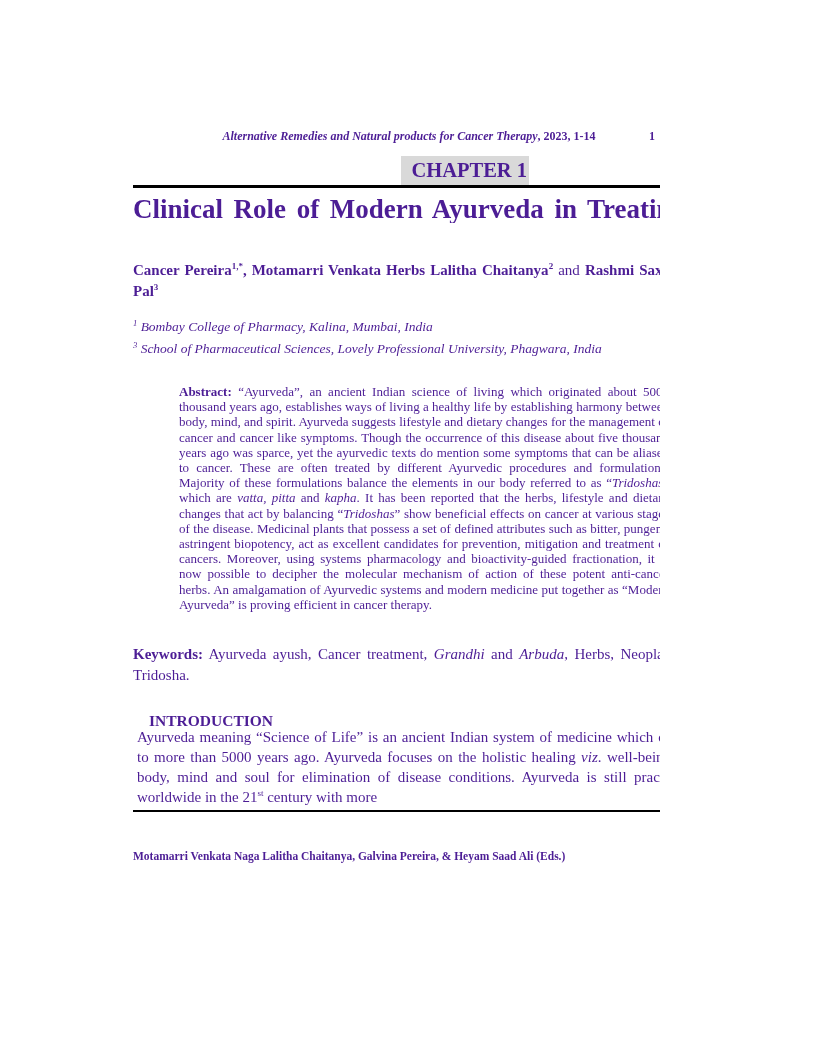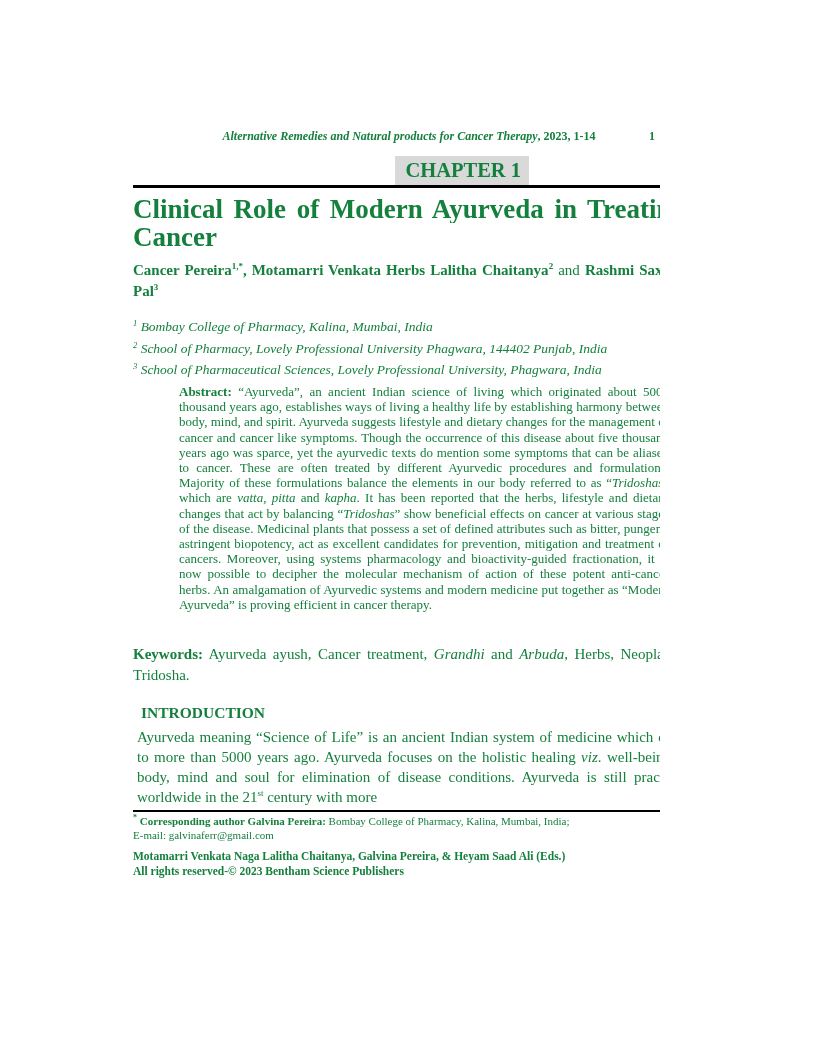--- a/index.html
+++ b/index.html
@@ -1,21 +1,21 @@
 <!DOCTYPE html>
 <html><head>
 <meta charset="utf-8">
 <style>
   html, body { margin: 0; padding: 0; background: #ffffff; }
   .page {
     position: relative;
     width: 660px;
     height: 1056px;
     background: #ffffff;
-    color: #15803d;
+    color: #4c1d95;
     font-family: "Liberation Serif", serif;
     overflow: hidden;
   }
   .abs { position: absolute; left: 133px; width: 552px; }
 
   
   .header {
     top: 129px;
     text-align: center;
     font-size: 12px;
@@ -27,21 +27,21 @@
 
   
   .chapter-badge {
     position: absolute;
     right: 131px;
     top: 156px;
     background: #d9d9d9;
     font-size: 20.5px;
     font-weight: bold;
     line-height: 24px;
-    padding: 2px 8px 6px 10px;
+    padding: 2px 2px 6px 10px;
   }
   .chapter-rule { top: 185px; height: 3px; background: #000; }
   .footnote-rule { top: 810px; height: 2px; background: #000; }
 
   
   .title { top: 195px; margin: 0; font-size: 27px; font-weight: bold; line-height: 28px; }
   .t-line { display: block; }
   .fill-justify { text-align: justify; height: 28px; overflow: hidden; }
   .fill-justify::after { content: ""; display: inline-block; width: 100%; }
 
@@ -64,21 +64,21 @@
     text-align: justify;
   }
   .abstract { position: absolute; }
   .b { font-weight: bold; }
   .i { font-style: italic; }
 
   
   .keywords { top: 644px; margin: 0; font-size: 15px; line-height: 20.5px; text-align: justify; }
 
   
-  .intro-heading { top: 696px; margin: 8px; font-size: 15.5px; font-weight: bold; line-height: 18px; }
+  .intro-heading { top: 696px; margin: 16px; font-size: 15.5px; font-weight: bold; line-height: 18px; }
   .intro-para { top: 723px; margin: 4px; font-size: 15px; line-height: 20px; text-align: justify; }
   .intro-para sup { font-size: 9px; line-height: 0; vertical-align: super; }
 
   
   .footnote { top: 815px; font-size: 11px; line-height: 13.5px; }
   .footnote sup { font-size: 8px; line-height: 0; vertical-align: super; font-weight: bold; }
 
   
   .footer { top: 849px; text-align: left; font-size: 11.5px; font-weight: bold; line-height: 14.5px; }
 </style>
@@ -90,42 +90,35 @@
   <div class="abs header">
     <span><span class="it">Alternative Remedies and Natural products for Cancer Therapy</span><span>, 2023, 1-14</span></span>
     <span class="hdr-page">1</span>
   </div>
 
   <div class="chapter-badge" style="background: rgb(217, 217, 217);">CHAPTER 1</div>
   <div class="abs chapter-rule"></div>
 
   <h1 class="abs title">
     <span class="t-line fill-justify">Clinical Role of Modern Ayurveda in Treating</span>
-    <span class="t-line">Cancer</span>
   </h1>
 
   <div class="abs authors"><span>Cancer Pereira</span><sup>1,*</sup><span>, </span><span>Motamarri Venkata Herbs Lalitha Chaitanya</span><sup>2</sup><span class="conj"> and </span><span>Rashmi Saxena Pal</span><sup>3</sup></div>
 
   <div class="abs affils">
     <div><sup>1</sup><span> Bombay College of Pharmacy, Kalina, Mumbai, India</span></div>
-    <div><sup>2</sup><span> School of Pharmacy, Lovely Professional University Phagwara, 144402 Punjab, India</span></div>
     <div><sup>3</sup><span> School of Pharmaceutical Sciences, Lovely Professional University, Phagwara, India</span></div>
   </div>
 
   <div class="abstract"><span class="b">Abstract:</span><span> “Ayurveda”, an ancient Indian science of living which originated about 5000 thousand years ago, establishes ways of living a healthy life by establishing harmony between body, mind, and spirit. Ayurveda suggests lifestyle and dietary changes for the management of cancer and cancer like symptoms. Though the occurrence of this disease about five thousand years ago was sparce, yet the ayurvedic texts do mention some symptoms that can be aliased to cancer. These are often treated by different Ayurvedic procedures and formulations. Majority of these formulations balance the elements in our body referred to as “</span><span class="i">Tridoshas</span><span>” which are </span><span class="i">vatta, pitta</span><span> and </span><span class="i">kapha</span><span>. It has been reported that the herbs, lifestyle and dietary changes that act by balancing “</span><span class="i">Tridoshas</span><span>” show beneficial effects on cancer at various stages of the disease. Medicinal plants that possess a set of defined attributes such as bitter, pungent, astringent biopotency, act as excellent candidates for prevention, mitigation and treatment of cancers. Moreover, using systems pharmacology and bioactivity-guided fractionation, it is now possible to decipher the molecular mechanism of action of these potent anti-cancer herbs. An amalgamation of Ayurvedic systems and modern medicine put together as “Modern Ayurveda” is proving efficient in cancer therapy.</span></div>
 
   <p class="abs keywords"><span class="b">Keywords:</span><span> Ayurveda ayush, Cancer treatment, </span><span class="i">Grandhi</span><span> and </span><span class="i">Arbuda</span><span>, Herbs, Neoplasm, Tridosha.</span></p>
 
   <h2 class="abs intro-heading">INTRODUCTION</h2>
   <p class="abs intro-para"><span>Ayurveda meaning “Science of Life” is an ancient Indian system of medicine which dates to more than 5000 years ago. Ayurveda focuses on the holistic healing </span><span class="i">viz</span><span>. well-being of body, mind and soul for elimination of disease conditions. Ayurveda is still practiced worldwide in the 21</span><sup>st</sup><span> century with more</span></p>
 
   <div class="abs footnote-rule"></div>
-  <div class="abs footnote">
-    <div><sup>*</sup><span class="b"> Corresponding author Galvina Pereira:</span><span> Bombay College of Pharmacy, Kalina, Mumbai, India;</span></div>
-    <div>E-mail: galvinaferr@gmail.com</div>
-  </div>
 
   <div class="abs footer">
     <div>Motamarri Venkata Naga Lalitha Chaitanya, Galvina Pereira, &amp; Heyam Saad Ali (Eds.)</div>
-    <div>All rights reserved-© 2023 Bentham Science Publishers</div>
   </div>
 
 </div>
 
 </body></html>

